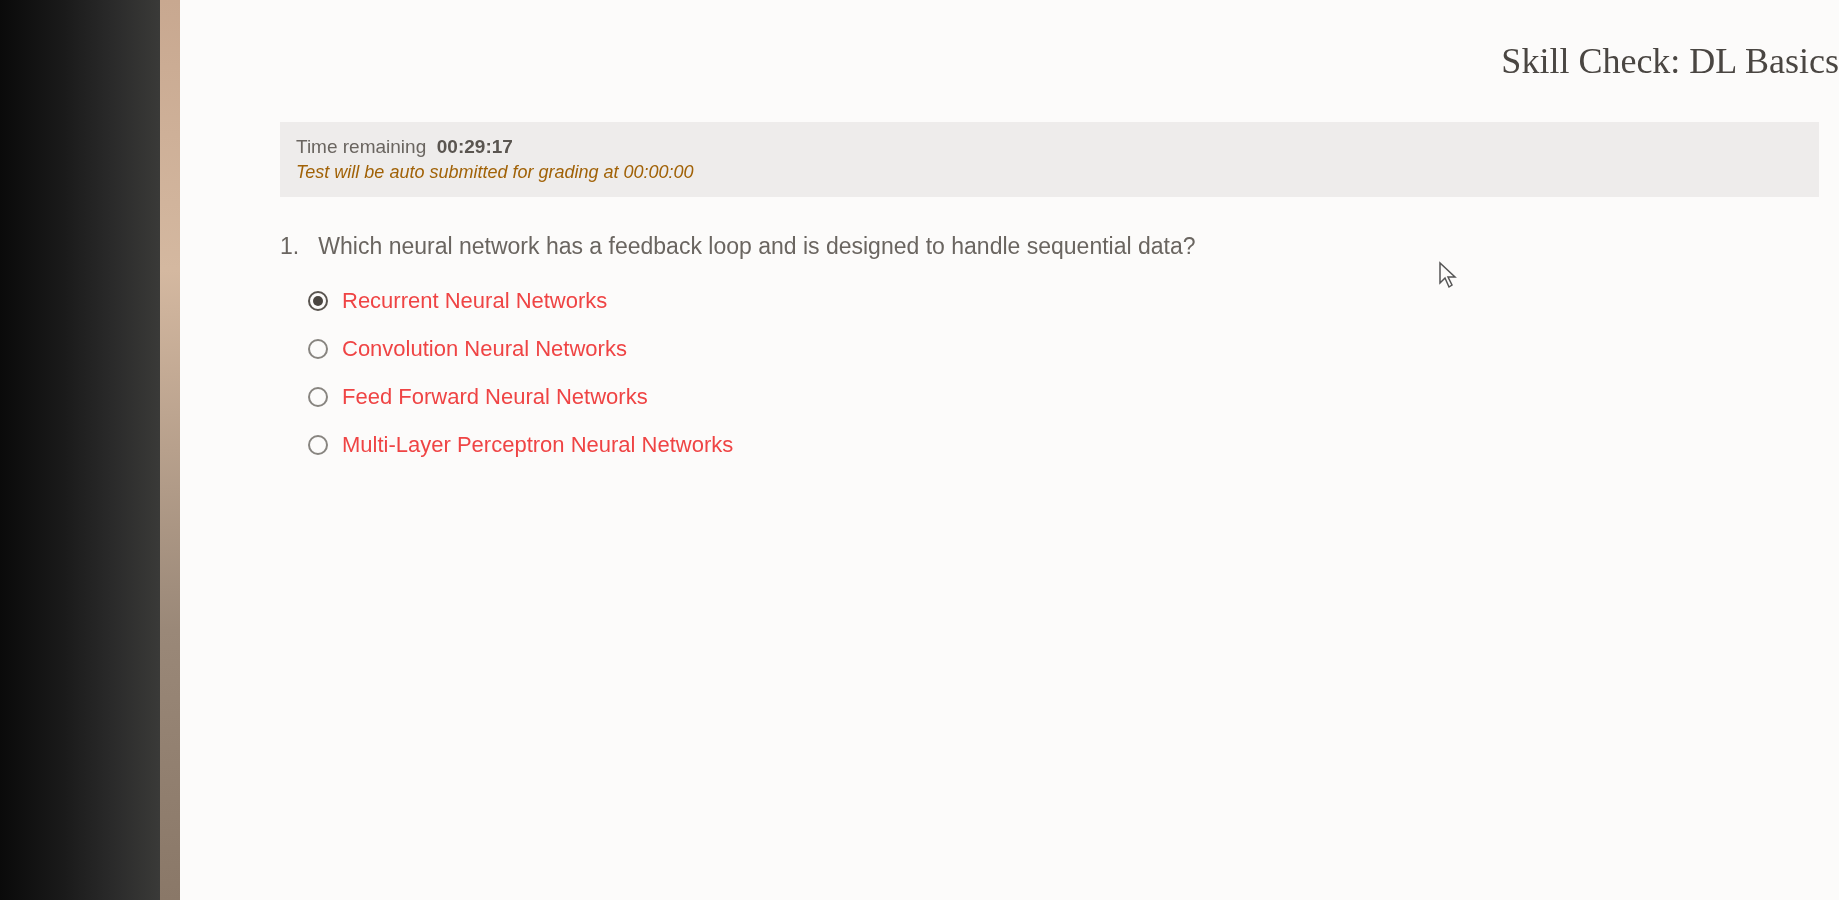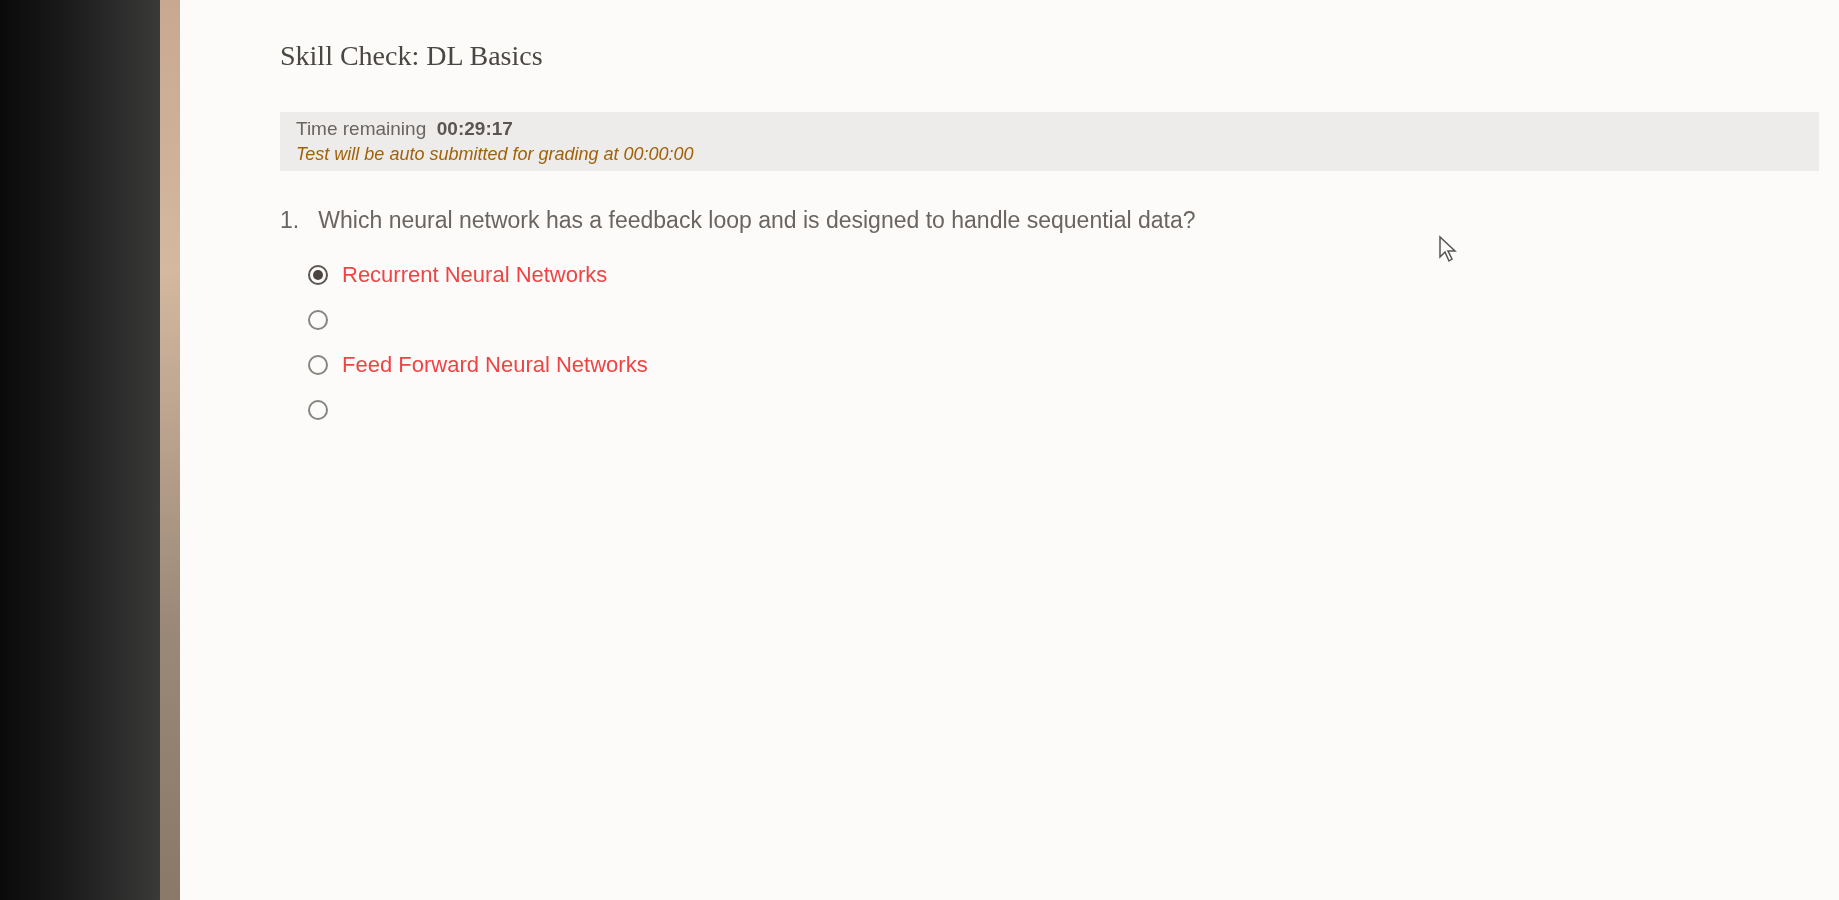--- a/index.html
+++ b/index.html
@@ -28,29 +28,30 @@
       background: linear-gradient(180deg, #c8a890 0%, #d4b8a0 30%, #9a8878 70%, #8a7868 100%);
       flex-shrink: 0;
     }
     .content-area {
       flex: 1;
       background: #fcfbfa;
       padding: 40px 0 0 100px;
       position: relative;
     }
     .page-title {
-      font-size: 28px;
+      font-size: 36px;
       color: #4a4642;
       font-weight: 400;
       margin: 0 0 40px 0;
       font-family: Georgia, serif;
+      text-align: right;
     }
     .timer-banner {
       background: #eeeceb;
-      padding: 6px 16px;
+      padding: 14px 16px;
       margin-right: 20px;
       margin-bottom: 36px;
     }
     .timer-line {
       font-family: Arial, sans-serif;
       font-size: 19px;
       color: #6a6560;
     }
     .timer-value {
       font-weight: 700;
@@ -154,25 +155,27 @@
 
       <div class="options">
         <div class="option-row">
           <span class="radio-outer selected">
               <span class="radio-inner"></span>
             </span>
           <span class="option-label">Recurrent Neural Networks</span>
         </div>
         <div class="option-row">
           <span class="radio-outer"></span>
+          <span class="option-label">Convolution Neural Networks</span>
         </div>
         <div class="option-row">
           <span class="radio-outer"></span>
           <span class="option-label">Feed Forward Neural Networks</span>
         </div>
         <div class="option-row">
           <span class="radio-outer"></span>
+          <span class="option-label">Multi-Layer Perceptron Neural Networks</span>
         </div>
       </div>
     </div>
 
   </div>
 </div>
 
 </body></html>

